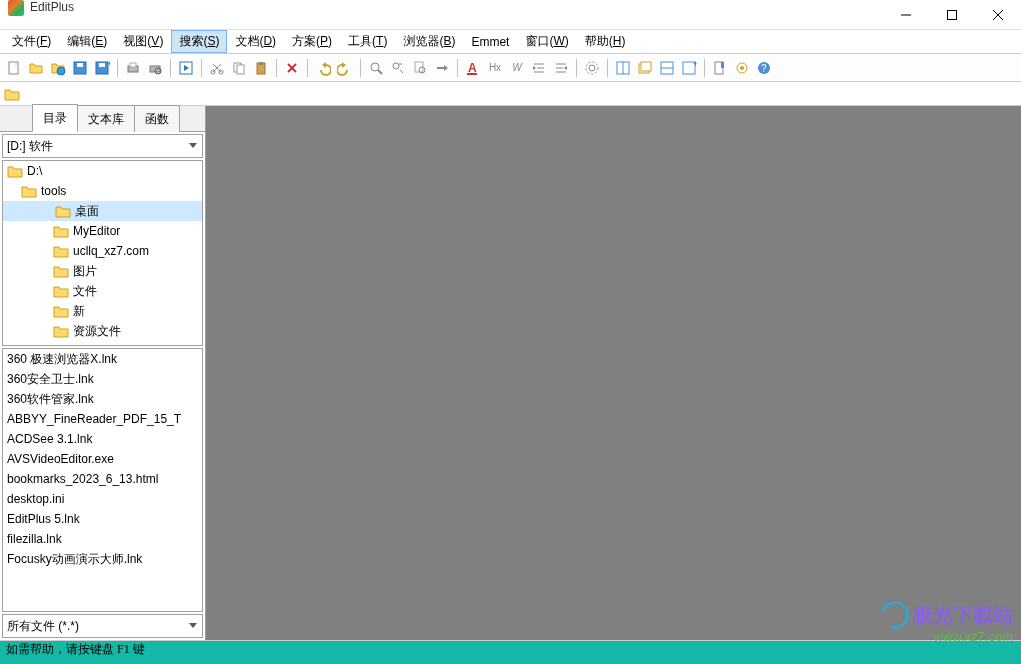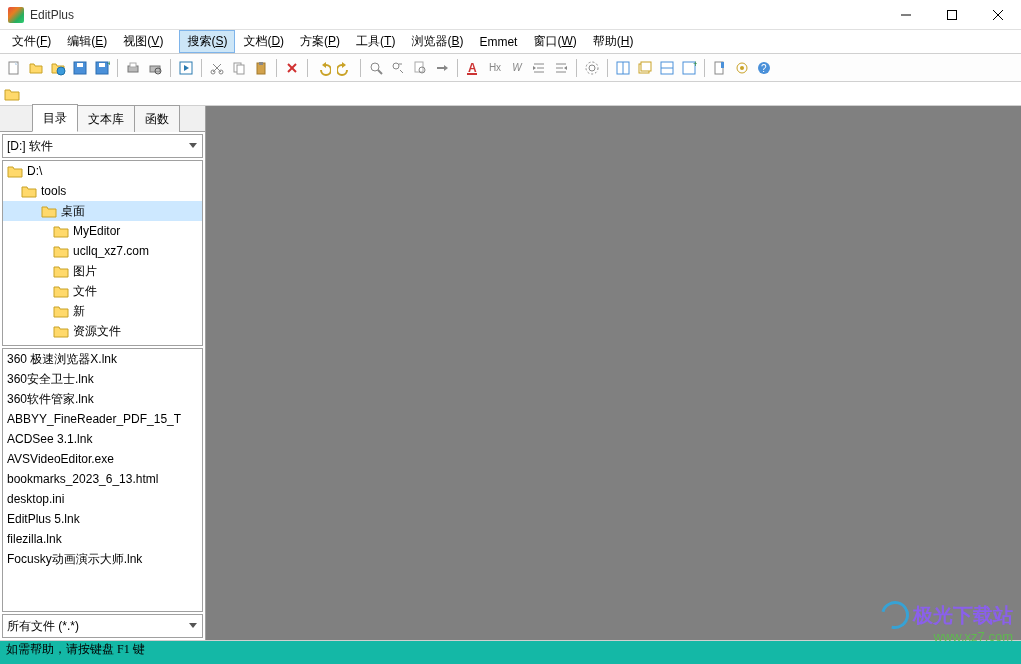--- a/index.html
+++ b/index.html
@@ -12,21 +12,21 @@
   overflow: hidden;
   display: flex;
   flex-direction: column;
   color: #000;
 }
 
 
 .titlebar {
   height: 30px;
   display: flex;
-  align-items: center;
+  align-items: flex-start;
   padding-left: 8px;
   border-bottom: 1px solid #e0e0e0;
   background: #fff;
 }
 .titlebar .app-icon {
   width: 16px; height: 16px;
   margin-right: 6px;
   background: linear-gradient(135deg,#e74c3c 0%,#e67e22 35%,#27ae60 70%,#2ecc71 100%);
   border-radius: 2px;
 }
@@ -44,21 +44,21 @@
   display: flex;
   align-items: center;
   padding: 0 4px;
   border-bottom: 1px solid #d0d0d0;
   background: #fff;
 }
 .menuitem {
   padding: 3px 8px;
   cursor: default;
 }
-.menuitem.hot { background: #cde6f7; border: 1px solid #7eb4ea; padding: 2px 7px; margin-left: 8px; }
+.menuitem.hot { background: #cde6f7; border: 1px solid #7eb4ea; padding: 2px 7px; }
 .menu-accel { text-decoration: underline; }
 
 
 .toolbar {
   height: 28px;
   display: flex;
   align-items: center;
   padding: 0 4px;
   border-bottom: 1px solid #d0d0d0;
   background: #fdfdfd;
@@ -154,21 +154,21 @@
 .tree-row {
   height: 20px;
   display: flex;
   align-items: center;
   padding-left: 4px;
   cursor: default;
 }
 .tree-row .folder-icon { width:16px; height:13px; margin-right:4px; }
 .tree-row.selected { background: #cde8ff; }
 .indent-1 { padding-left: 18px; }
-.indent-2 { padding-left: 38px; }
+.indent-2 { padding-left: 52px; }
 .indent-3 { padding-left: 50px; }
 
 
 .file-pane {
   flex: 1;
   overflow: hidden;
   border: 1px solid #a0a0a0;
   margin: 0 2px 2px 2px;
   background: #fff;
   display: flex;

